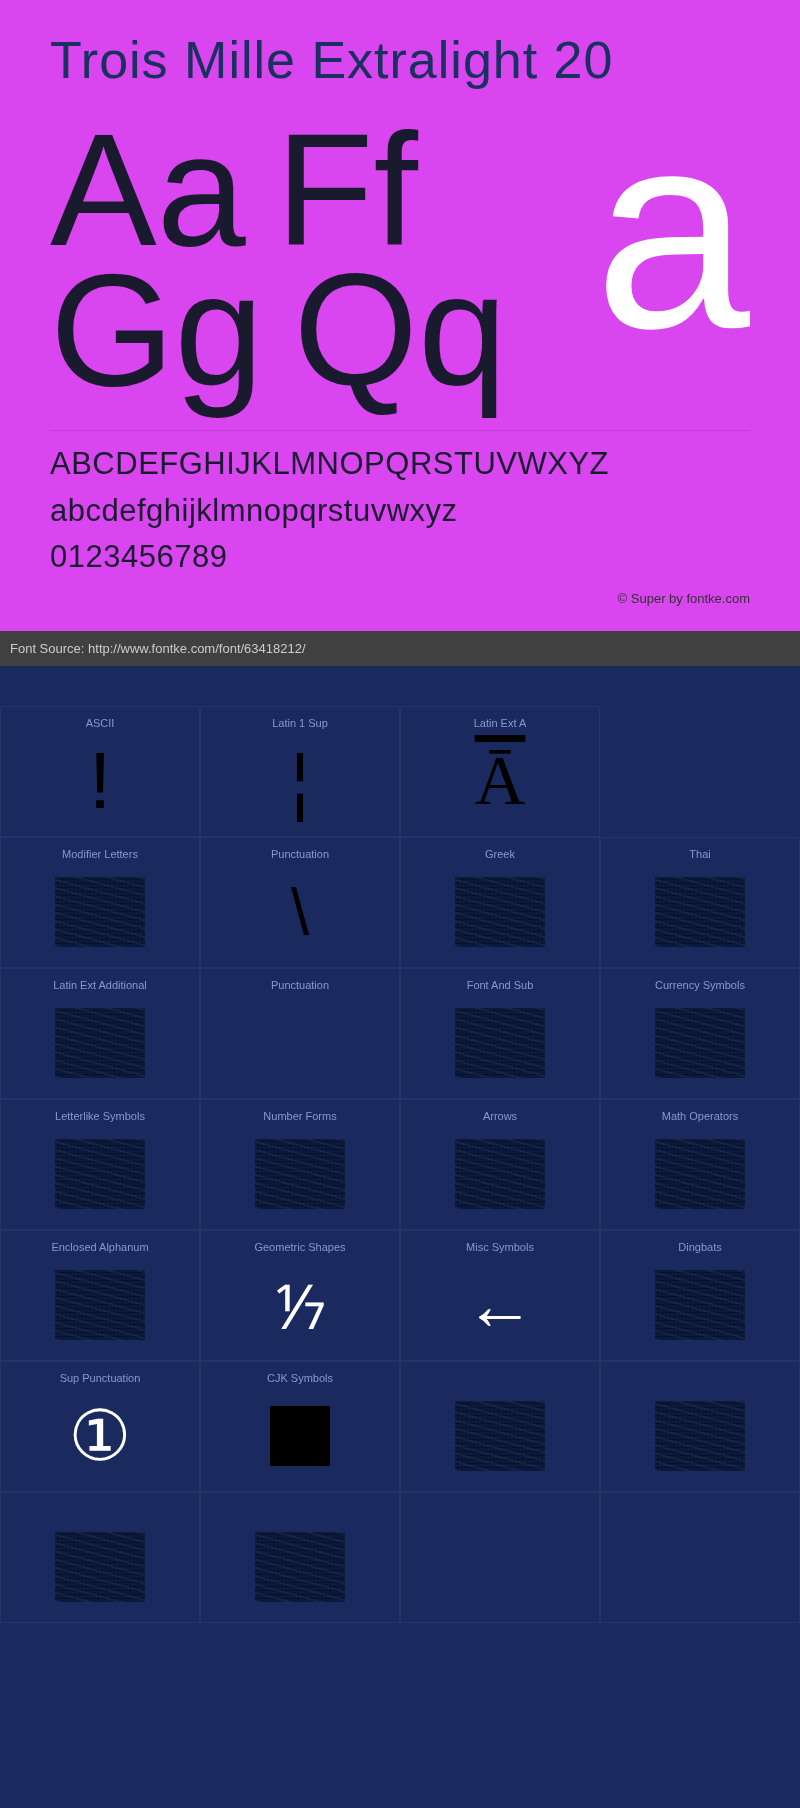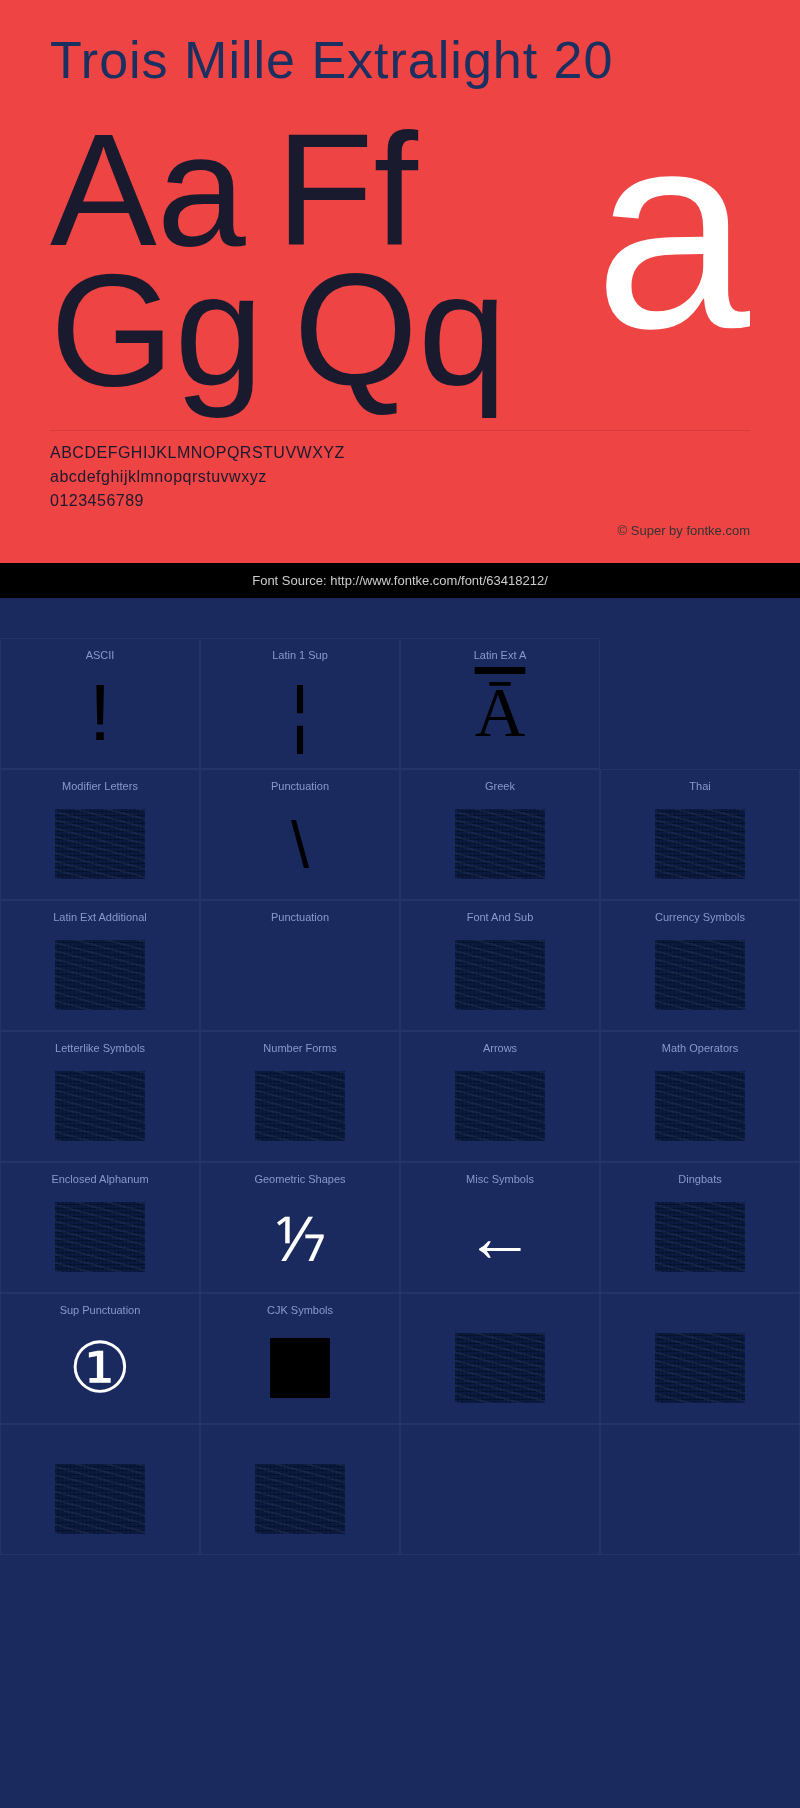--- a/index.html
+++ b/index.html
@@ -1,20 +1,20 @@
 <!DOCTYPE html>
 <html><head>
   <meta charset="utf-8">
   <style>
     * { margin: 0; padding: 0; box-sizing: border-box; }
     body { width: 800px; font-family: sans-serif; background: #1a2a5e; }
 
     
     .preview-section {
-      background: #ef4444;
+      background: #d946ef;
       padding: 30px 50px 20px 50px;
       position: relative;
     }
 
     .font-title {
       font-size: 52px;
       font-weight: 200;
       color: #1a3060;
       letter-spacing: 1px;
       margin-bottom: 20px;
@@ -47,41 +47,40 @@
       font-family: 'Helvetica Neue', Helvetica, Arial, sans-serif;
     }
 
     .alphabet-section {
       margin-top: 20px;
       padding-top: 10px;
       border-top: 1px solid rgba(0,0,0,0.1);
     }
 
     .alphabet-text {
-      font-size: 16px;
+      font-size: 31px;
       font-weight: 300;
       color: #1a1a2e;
       line-height: 1.5;
       font-family: 'Helvetica Neue', Helvetica, Arial, sans-serif;
       letter-spacing: 0.5px;
     }
 
     .watermark {
       text-align: right;
       font-size: 13px;
       color: #333;
       margin-top: 10px;
       padding-bottom: 5px;
     }
 
     
     .info-bar {
-      background: #000000;
+      background: #404040;
       color: #ccc;
-      text-align: center;
       padding: 10px;
       font-size: 13px;
     }
 
     
     .grid-section {
       background: #1a2a5e;
       padding: 10px 0;
       margin-top: 30px;
     }

